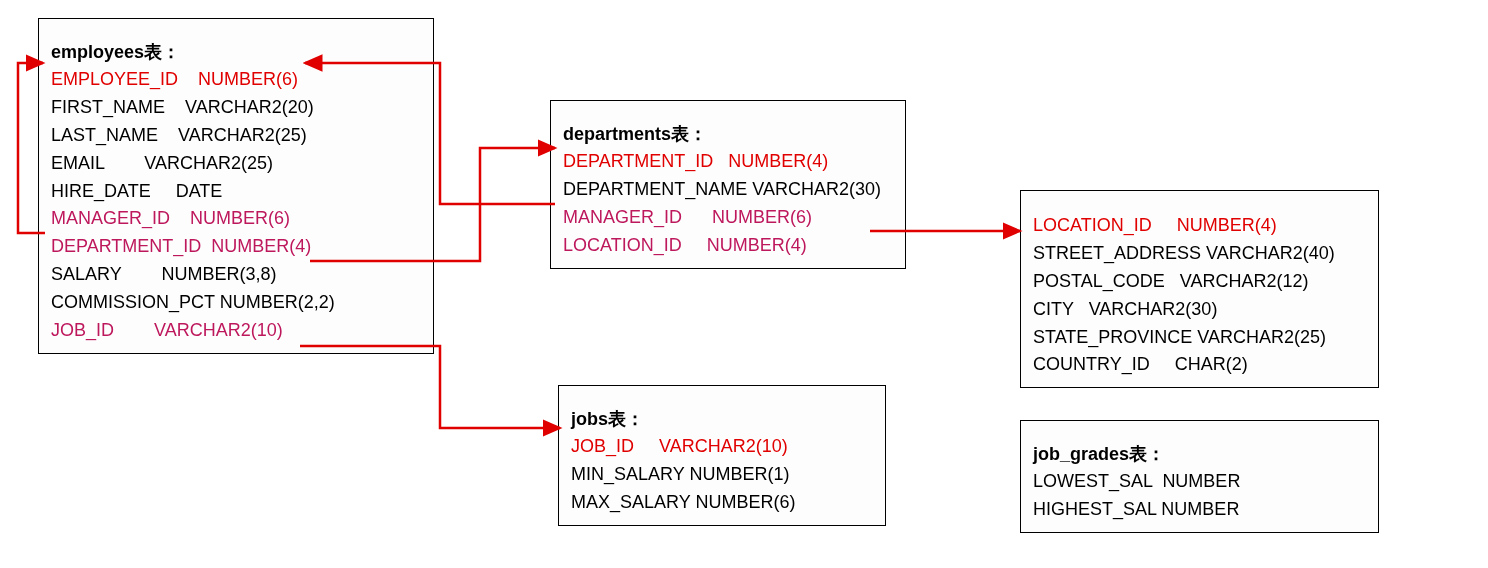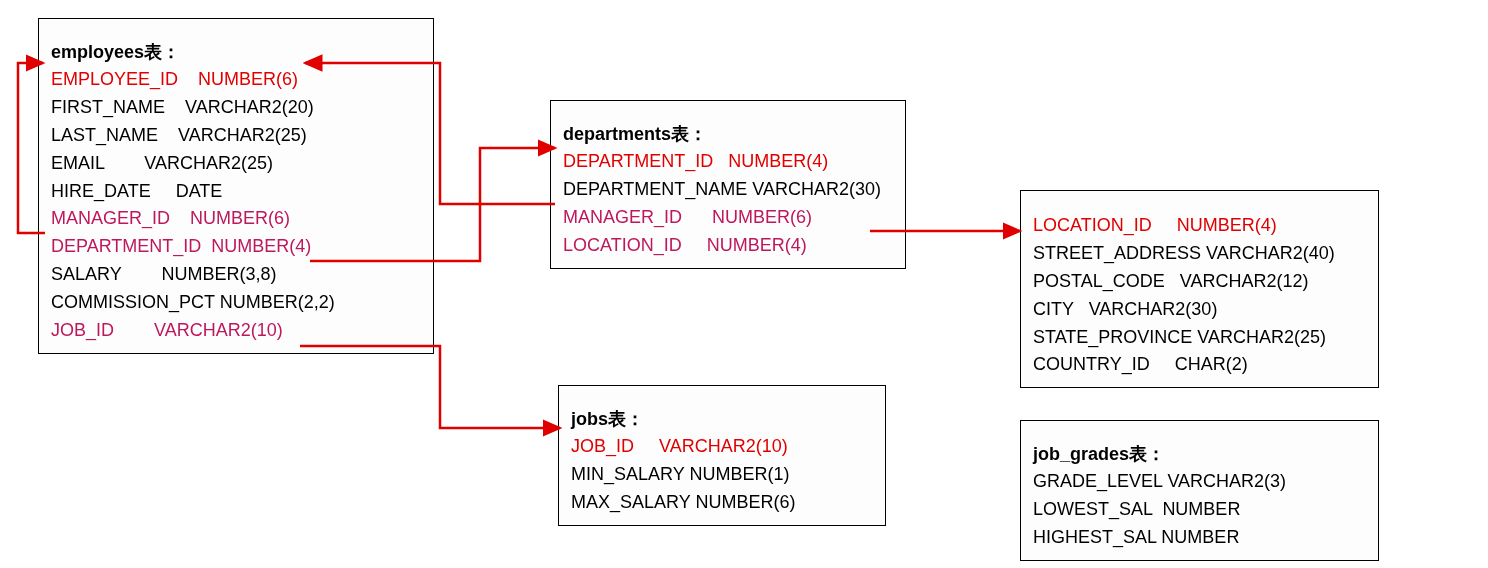--- a/index.html
+++ b/index.html
@@ -56,21 +56,20 @@
   <div class="col-row pk">LOCATION_ID     NUMBER(4)</div>
       <div class="col-row norm">STREET_ADDRESS VARCHAR2(40)</div>
       <div class="col-row norm">POSTAL_CODE   VARCHAR2(12)</div>
       <div class="col-row norm">CITY   VARCHAR2(30)</div>
       <div class="col-row norm">STATE_PROVINCE VARCHAR2(25)</div>
       <div class="col-row norm">COUNTRY_ID     CHAR(2)</div>
     </div>
 
   <div id="t-job_grades" class="table-box">
     <div class="table-title">job_grades表：</div>
-  <div class="col-row norm">GRADE_LEVEL VARCHAR2(3)</div>
       <div class="col-row norm">LOWEST_SAL  NUMBER</div>
       <div class="col-row norm">HIGHEST_SAL NUMBER</div>
     </div>
 
   <svg class="arrows">
     <defs>
       <marker id="arrowhead" markerWidth="8" markerHeight="7" refX="7" refY="3.5" orient="auto">
         <polygon points="0 0, 8 3.5, 0 7" fill="#e10000"></polygon>
       </marker>
     </defs>

